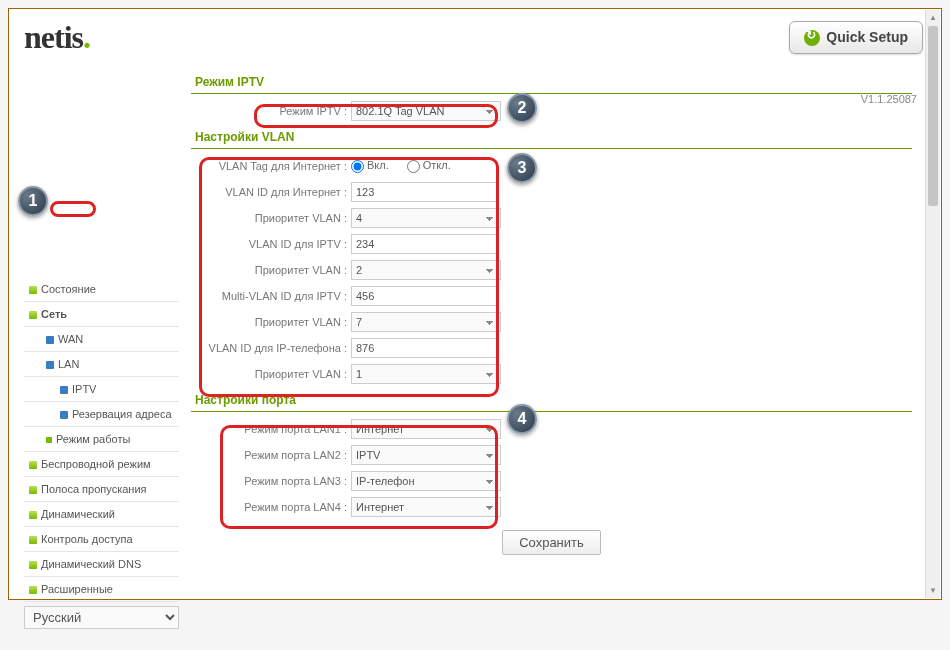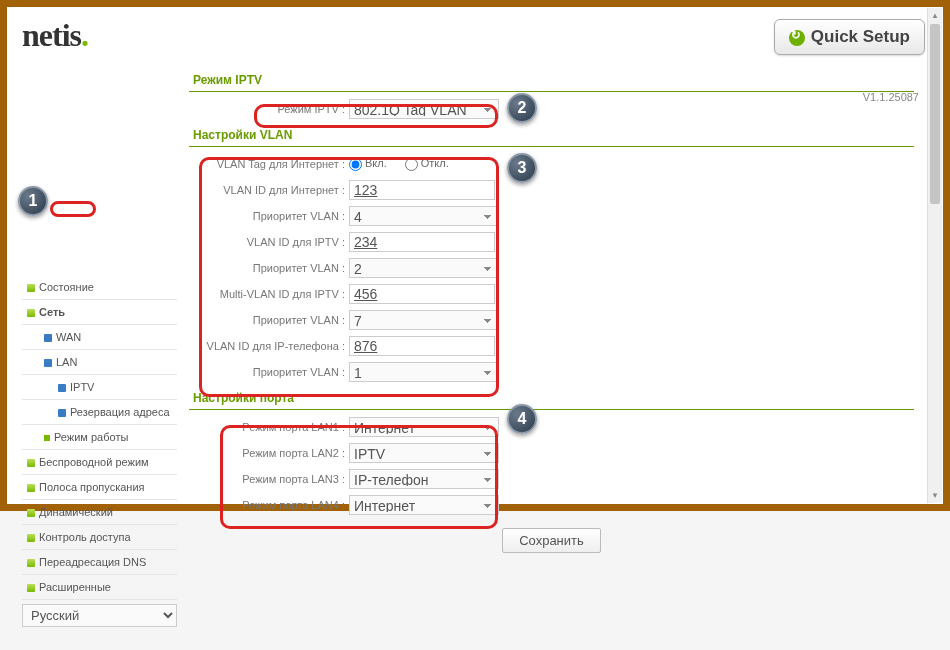--- a/index.html
+++ b/index.html
@@ -1,42 +1,42 @@
 <!DOCTYPE html>
 <html><head>
 <meta charset="utf-8">
 <style>
 * { box-sizing: border-box; margin: 0; padding: 0; }
 body { font-family: Arial, sans-serif; font-size: 12px; color: #555; background: #f5f5f5; width: 950px; height: 650px; overflow: hidden; position: relative; }
-.page { background: #fff; margin: 0; border: 7px solid #a16207; height: 511px; position: relative; }
+.page { background: #fff; margin: 8px; border: 1px solid #a16207; height: 592px; position: relative; }
 .header { height: 60px; position: relative; padding: 10px 15px; }
 .logo { font-family: Georgia, serif; font-size: 32px; font-weight: bold; color: #333; letter-spacing: -1px; }
 .logo .dot { color: #7ab800; }
-.quick-setup { position: absolute; right: 18px; top: 12px; background: linear-gradient(#fff,#e8e8e8); border: 1px solid #aaa; border-radius: 6px; padding: 7px 14px; font-size: 17px; font-weight: bold; color: #444; box-shadow: 0 1px 2px rgba(0,0,0,0.15); cursor: pointer; }
+.quick-setup { position: absolute; right: 18px; top: 12px; background: linear-gradient(#fff,#e8e8e8); border: 1px solid #aaa; border-radius: 6px; padding: 7px 14px; font-size: 14px; font-weight: bold; color: #444; box-shadow: 0 1px 2px rgba(0,0,0,0.15); cursor: pointer; }
 .quick-setup .refresh-icon { display: inline-block; width: 16px; height: 16px; background: #6faf00; border-radius: 50%; vertical-align: middle; margin-right: 6px; position: relative; }
 .quick-setup .refresh-icon::before { content: "↻"; color: #fff; position: absolute; left: 2px; top: -2px; font-size: 12px; }
 .version { position: absolute; right: 24px; top: 84px; font-size: 11px; color: #888; }
 .main { display: flex; padding: 0 15px; align-items: flex-end; }
 .sidebar { width: 155px; flex-shrink: 0; }
 .sidebar-item { padding: 6px 5px 6px 5px; border-bottom: 1px solid #e5e5e5; color: #555; cursor: pointer; white-space: nowrap; font-size: 11px; }
 .sidebar-item.sub { padding-left: 22px; }
 .sidebar-item.subsub { padding-left: 36px; }
 .sidebar-item .bullet { display: inline-block; width: 8px; height: 8px; margin-right: 4px; vertical-align: middle; }
 .bullet.green { background: linear-gradient(#b8e05a,#7ab800); border-radius: 1px; }
 .bullet.blue { background: #3a7cc4; border-radius: 1px; }
 .bullet.small-green { width: 6px; height: 6px; background: #7ab800; }
 .sidebar-item.expanded { font-weight: bold; }
 .lang-select { width: 100%; margin-top: 4px; border: 1px solid #ccc; padding: 2px 4px; background: #fafafa; font-size: 13px; color: #555; }
 .content { flex: 1; padding-left: 12px; padding-right: 14px; overflow-y: auto; height: 560px; }
 .section-title { color: #6a9b00; font-weight: bold; font-size: 12px; padding: 6px 0 4px 4px; border-bottom: 1px solid #6a9b00; margin-bottom: 4px; }
 .form-row { display: flex; align-items: center; height: 26px; }
 .form-label { width: 160px; text-align: right; padding-right: 4px; color: #777; font-size: 11px; }
 .form-label::after { content: " :"; }
 .form-value { flex: 1; display: flex; align-items: center; }
-select.ctl, input.ctl { border: 1px solid #ccc; padding: 2px 4px; font-size: 14px; color: #555; background: #fafafa; height: 20px; text-decoration: underline; }
+select.ctl, input.ctl { border: 1px solid #ccc; padding: 2px 4px; font-size: 11px; color: #555; background: #fafafa; height: 20px; }
 select.ctl { width: 150px; appearance: none; background-image: linear-gradient(45deg, transparent 50%, #888 50%), linear-gradient(135deg, #888 50%, transparent 50%); background-position: calc(100% - 10px) 8px, calc(100% - 6px) 8px; background-size: 4px 4px, 4px 4px; background-repeat: no-repeat; padding-right: 18px; }
 input.ctl { width: 146px; background: #fff; }
 .radio-group label { margin-right: 18px; color: #666; font-size: 11px; }
 .radio-group input { vertical-align: middle; margin-right: 3px; }
 .save-btn { display: block; margin: 10px auto 0; border: 1px solid #bbb; background: linear-gradient(#fff,#eee); padding: 4px 16px; color: #555; cursor: pointer; border-radius: 2px; font-size: 13px; }
 .callout { position: absolute; border: 3px solid #d22; border-radius: 10px; pointer-events: none; }
 .callout-num { position: absolute; width: 30px; height: 30px; background: radial-gradient(circle at 30% 30%, #6a7a8a, #2a3a4a); color: #fff; font-weight: bold; font-size: 16px; border-radius: 50%; display: flex; align-items: center; justify-content: center; box-shadow: 0 2px 4px rgba(0,0,0,0.4); border: 2px solid #8a98a8; }
 .scrollbar { position: absolute; right: 1px; top: 1px; bottom: 1px; width: 15px; background: #f0f0f0; border-left: 1px solid #ddd; }
 .scrollbar-thumb { position: absolute; left: 2px; right: 2px; top: 16px; height: 180px; background: #c5c5c5; border-radius: 2px; }
 .scrollbar-arrow { position: absolute; left: 0; right: 0; height: 15px; text-align: center; color: #888; font-size: 9px; line-height: 15px; }
@@ -69,21 +69,21 @@
       <div class="sidebar-item expanded"><span class="bullet green"></span><span>Сеть</span></div>
       <div class="sidebar-item sub"><span class="bullet blue"></span><span>WAN</span></div>
       <div class="sidebar-item sub"><span class="bullet blue"></span><span>LAN</span></div>
       <div class="sidebar-item subsub"><span class="bullet blue"></span><span>IPTV</span></div>
       <div class="sidebar-item subsub"><span class="bullet blue"></span><span>Резервация адреса</span></div>
       <div class="sidebar-item sub"><span class="bullet small-green"></span><span>Режим работы</span></div>
       <div class="sidebar-item"><span class="bullet green"></span><span>Беспроводной режим</span></div>
       <div class="sidebar-item"><span class="bullet green"></span><span>Полоса пропускания</span></div>
       <div class="sidebar-item"><span class="bullet green"></span><span>Динамический</span></div>
       <div class="sidebar-item"><span class="bullet green"></span><span>Контроль доступа</span></div>
-      <div class="sidebar-item"><span class="bullet green"></span><span>Переадресация DNS</span></div>
+      <div class="sidebar-item"><span class="bullet green"></span><span>Динамический DNS</span></div>
       <div class="sidebar-item"><span class="bullet green"></span><span>Расширенные</span></div>
       <select class="lang-select"><option>Русский</option></select>
     </div>
 
     <div class="content">
       <div class="section-title">Режим IPTV</div>
       <div class="form-row">
         <div class="form-label">Режим IPTV</div>
         <div class="form-value">
             <select class="ctl"><option>802.1Q Tag VLAN</option></select>

